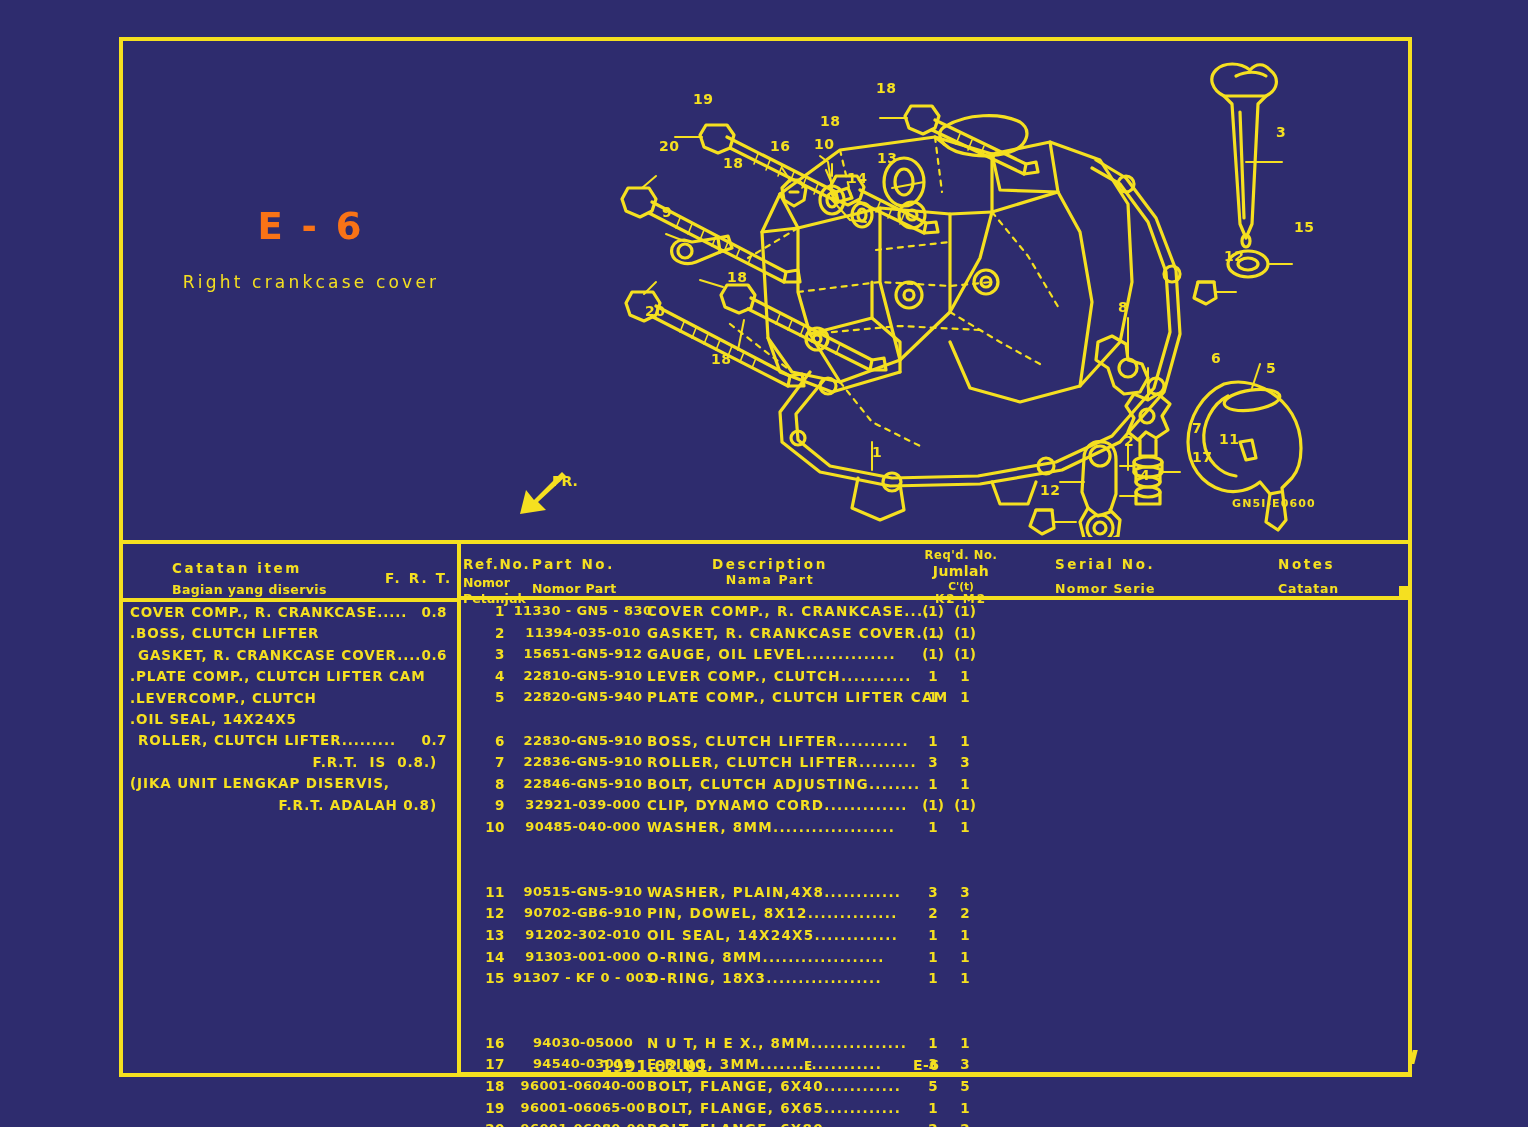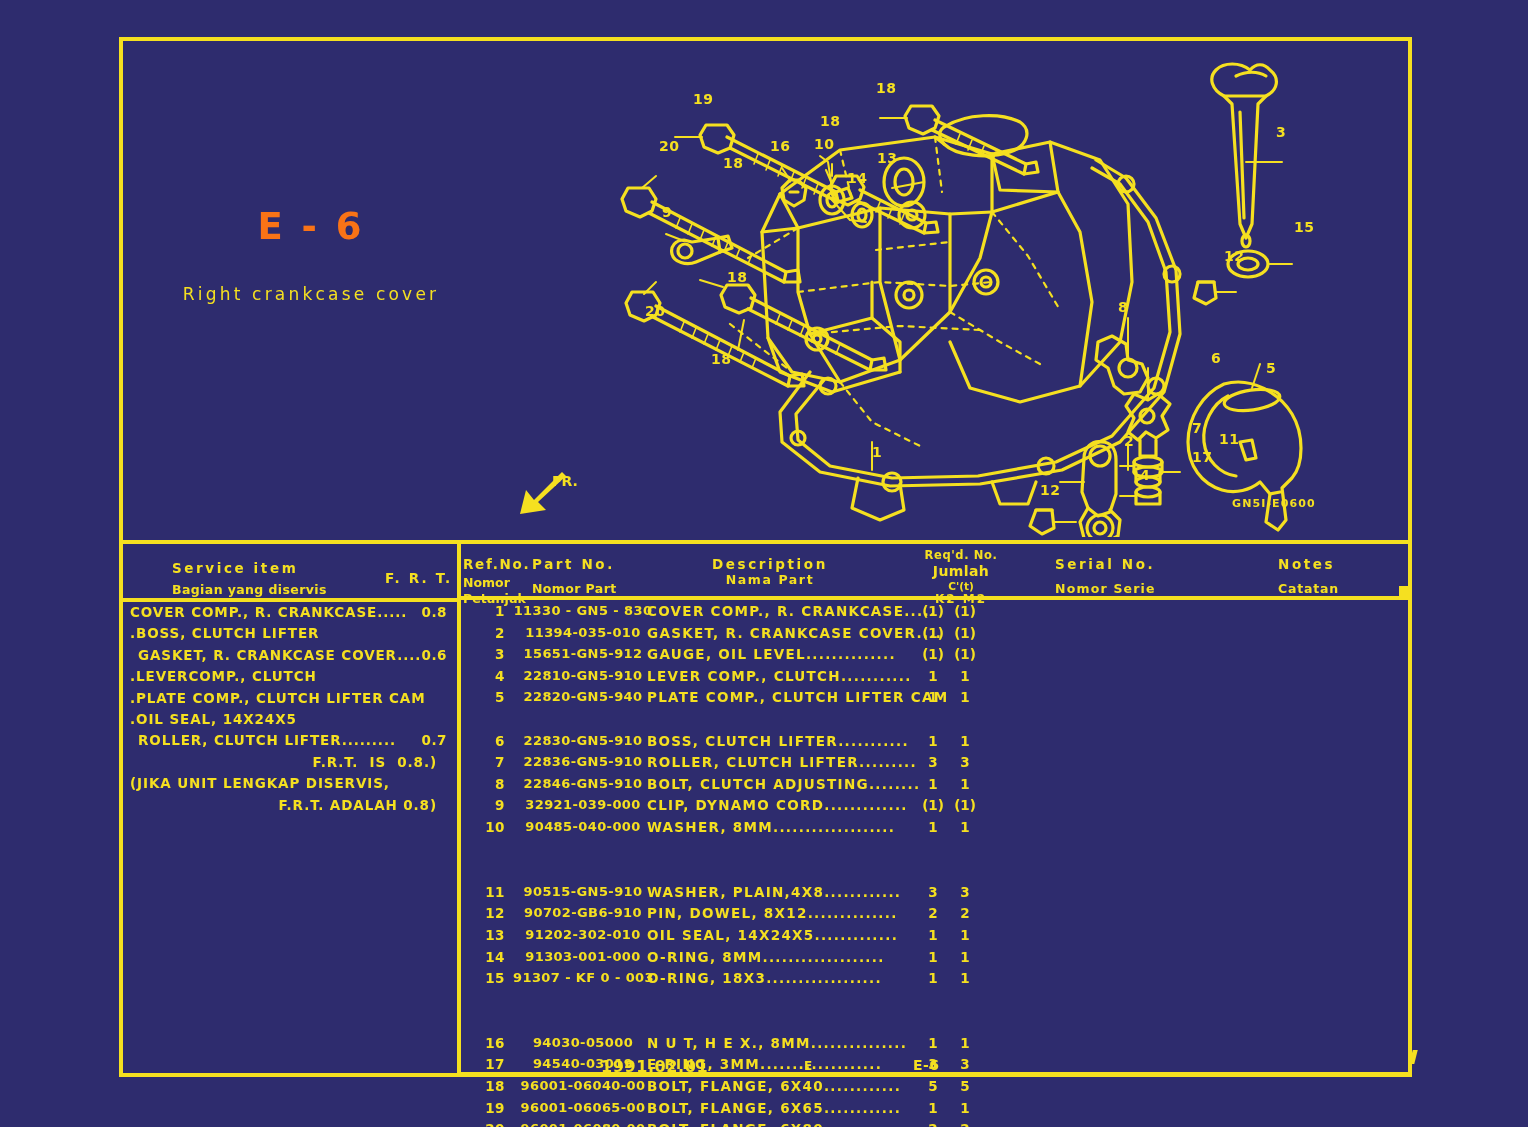--- a/index.html
+++ b/index.html
@@ -86,21 +86,21 @@
   }
   .title-code {
     font-size: 37px;
     font-weight: bold;
     letter-spacing: 3px;
     text-align: center;
     color: #f97316;
     font-family: "DejaVu Sans", sans-serif;
   }
   .title-sub {
-    margin-top: 36px;
+    margin-top: 24px;
     font-size: 17px;
     letter-spacing: 3.2px;
     text-align: center;
     color: #f5e020;
   }
 
   
   .diagram {
     position: absolute;
     left: 480px; top: 42px;
@@ -479,21 +479,21 @@
   <div class="ref-code">GN5I-E0600</div>
 
   <div class="fr-arrow">
     <svg width="80" height="50" viewBox="0 0 80 50" xmlns="http://www.w3.org/2000/svg">
       <path d="M44 4 L16 32 L8 22 L2 46 L28 42 L20 34 L48 8 Z" fill="#f5e020"></path>
       <text x="34" y="18" font-family="DejaVu Sans, sans-serif" font-size="14" font-weight="bold" fill="#f5e020">FR.</text>
     </svg>
   </div>
 
   <div class="hdr hdr-service">
-    <div class="en">Service     item</div>
+    <div class="en">Catatan     item</div>
     <div class="id">Bagian yang diservis</div>
   </div>
   <div class="hdr hdr-frt">F.  R.  T.</div>
 
   <div class="hdr hdr-refno">
     <div class="en">Ref.No.</div>
     <div class="id1">Nomor</div>
     <div class="id2">Petunjuk</div>
   </div>
   <div class="hdr hdr-partno">
@@ -516,22 +516,22 @@
   </div>
   <div class="hdr hdr-notes">
     <div class="en">Notes</div>
     <div class="id">Catatan</div>
   </div>
 
   <div class="service-list" id="service-list">
       <div class="svc-row"><span class="txt">COVER COMP., R. CRANKCASE.....</span><span class="frt">0.8</span></div>
       <div class="svc-row"><span class="txt">.BOSS, CLUTCH LIFTER</span></div>
       <div class="svc-row ind"><span class="txt">GASKET, R. CRANKCASE COVER....</span><span class="frt">0.6</span></div>
+      <div class="svc-row"><span class="txt">.PLATE COMP., CLUTCH LIFTER CAM</span></div>
       <div class="svc-row"><span class="txt">.LEVERCOMP., CLUTCH</span></div>
-      <div class="svc-row"><span class="txt">.PLATE COMP., CLUTCH LIFTER CAM</span></div>
       <div class="svc-row"><span class="txt">.OIL SEAL, 14X24X5</span></div>
       <div class="svc-row ind"><span class="txt">ROLLER, CLUTCH LIFTER.........</span><span class="frt">0.7</span></div>
       <div class="svc-row r"><span class="txt">F.R.T.  IS  0.8.)</span></div>
       <div class="svc-row"><span class="txt">(JIKA UNIT LENGKAP DISERVIS,</span></div>
       <div class="svc-row r"><span class="txt">F.R.T. ADALAH 0.8)</span></div>
     </div>
 
   <div class="parts" id="parts-list">
       <div class="prow"><span class="c-ref">1</span><span class="c-part">11330 - GN5 - 830</span><span class="c-desc">COVER COMP., R. CRANKCASE.....</span><span class="c-q1">(1)</span><span class="c-q2">(1)</span></div>
       <div class="prow"><span class="c-ref">2</span><span class="c-part">11394-035-010</span><span class="c-desc">GASKET, R. CRANKCASE COVER....</span><span class="c-q1">(1)</span><span class="c-q2">(1)</span></div>

